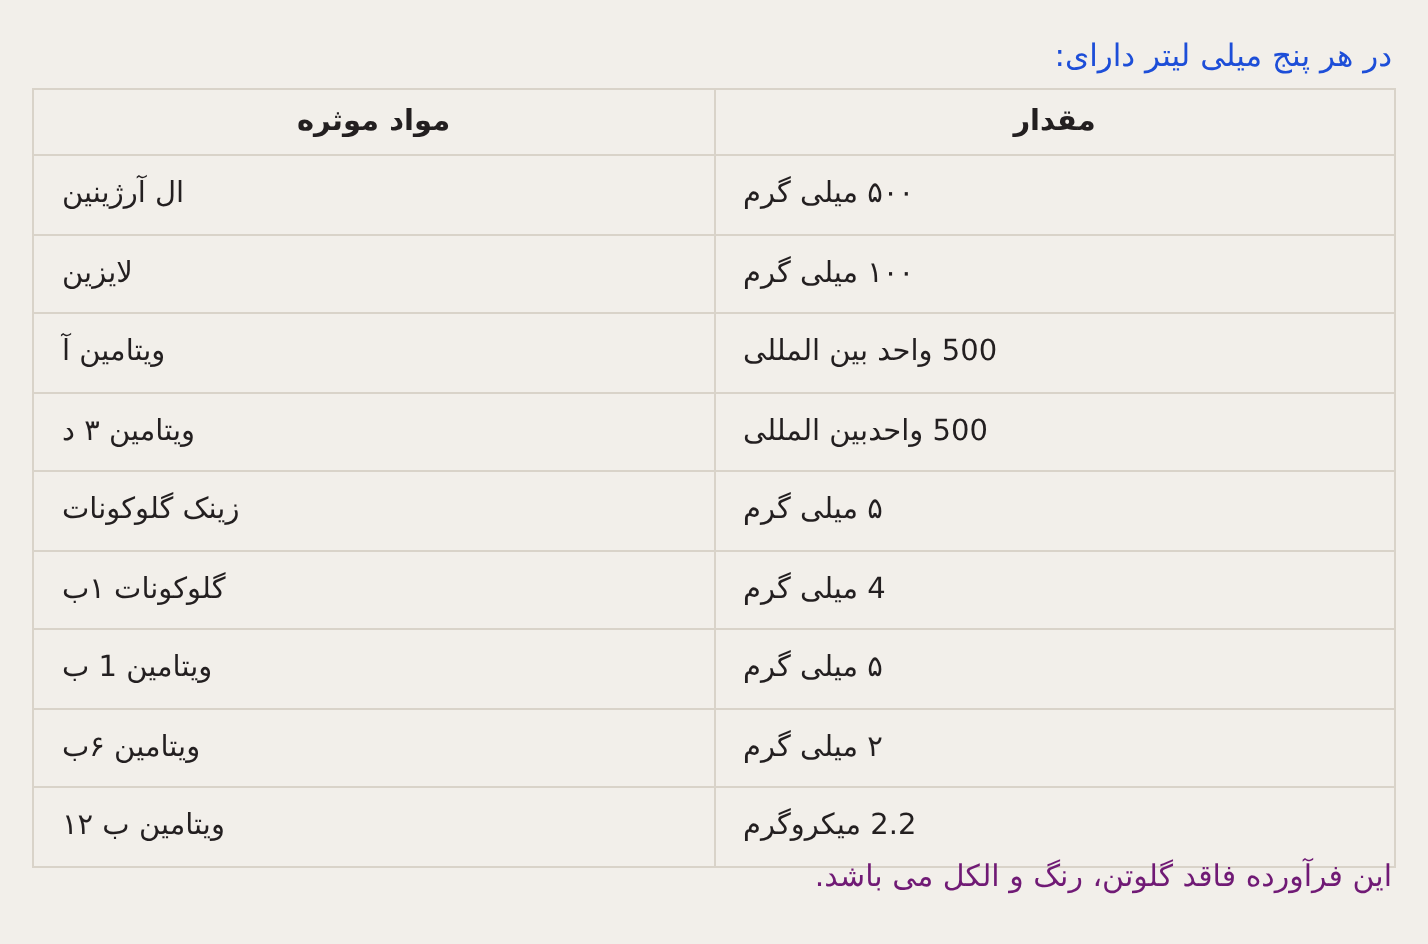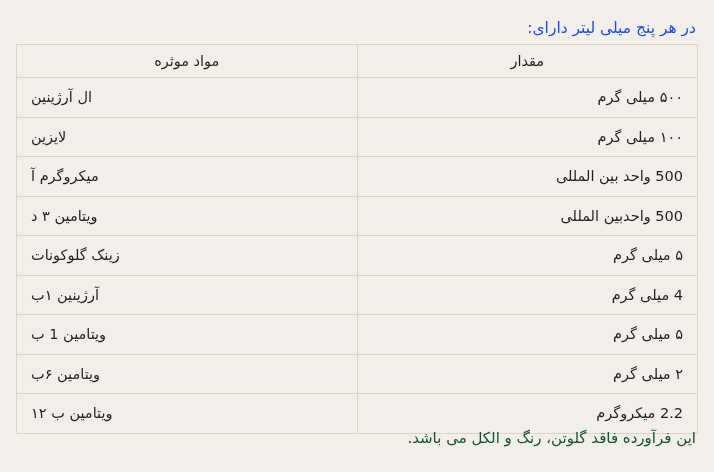--- a/index.html
+++ b/index.html
@@ -54,43 +54,44 @@
   }
   table.spec thead th {
     height: 32px;
     font-size: 14.5px;
     text-align: center;
     background: #f2efea;
   }
   table.spec thead th .hcell {
     display: block;
     text-align: center;
+    font-weight: bold;
   }
   table.spec tbody td {
     background: #f2efea;
   }
   .cell-amount {
     display: block;
     padding: 0 14px 0 14px;
-    text-align: right;
+    text-align: left;
   }
   .cell-name {
     display: block;
     padding: 0 14px 0 14px;
     text-align: left;
   }
   col.col-amount { width: 50%; }
   col.col-name { width: 50%; }
   .footnote {
     position: absolute;
     top: 427px;
     right: 18px;
     font-size: 15px;
     line-height: 22px;
-    color: #14532d;
+    color: #701a75;
     white-space: nowrap;
   }
 </style>
 </head>
 <body>
 
 <div class="page">
 
   <div class="intro">در هر پنج میلی لیتر دارای:</div>
 
@@ -125,21 +126,21 @@
             </td>
           <td>
               <span class="cell-name">لایزین</span>
             </td>
         </tr>
         <tr>
           <td>
               <span class="cell-amount">500 واحد بین المللی</span>
             </td>
           <td>
-              <span class="cell-name">میکروگرم آ</span>
+              <span class="cell-name">ویتامین آ</span>
             </td>
         </tr>
         <tr>
           <td>
               <span class="cell-amount">500 واحدبین المللی</span>
             </td>
           <td>
               <span class="cell-name">ویتامین ۳ د</span>
             </td>
         </tr>
@@ -149,21 +150,21 @@
             </td>
           <td>
               <span class="cell-name">زینک گلوکونات</span>
             </td>
         </tr>
         <tr>
           <td>
               <span class="cell-amount">4 میلی گرم</span>
             </td>
           <td>
-              <span class="cell-name">آرژینین ۱ب</span>
+              <span class="cell-name">گلوکونات ۱ب</span>
             </td>
         </tr>
         <tr>
           <td>
               <span class="cell-amount">۵ میلی گرم</span>
             </td>
           <td>
               <span class="cell-name">ویتامین 1 ب</span>
             </td>
         </tr>

